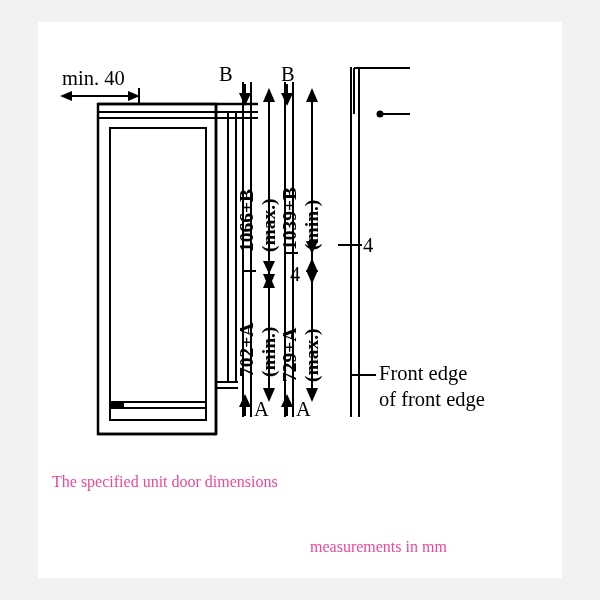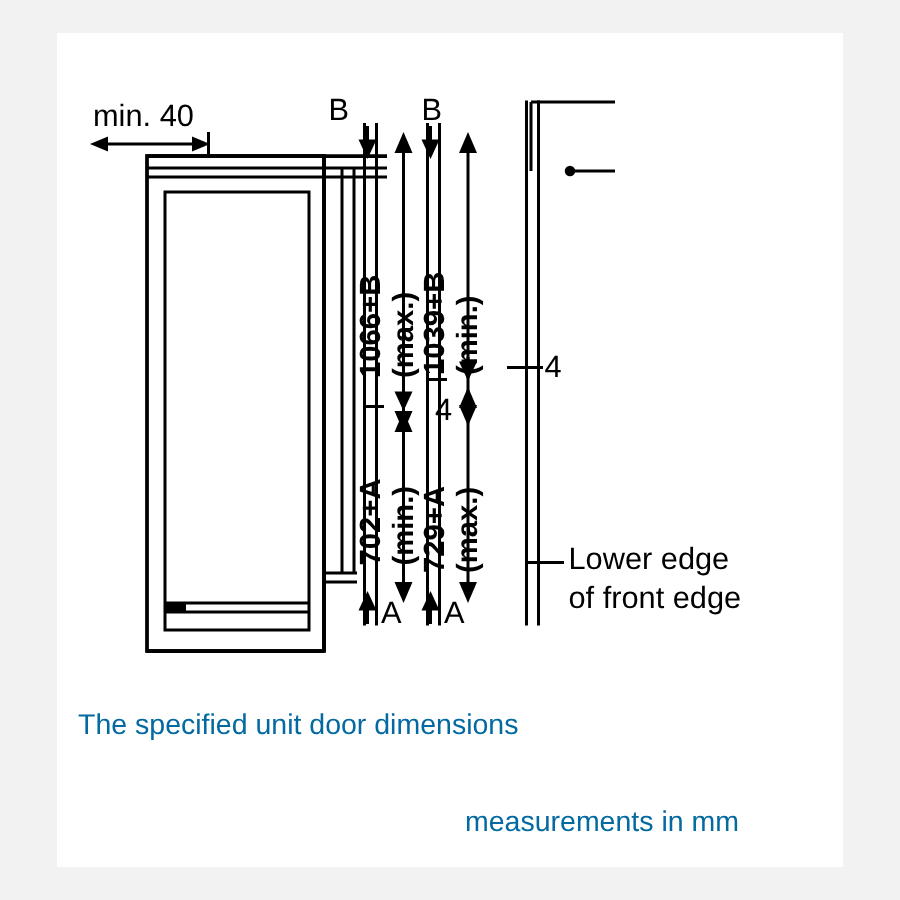--- a/index.html
+++ b/index.html
@@ -15,20 +15,21 @@
     background: #f2f2f2;
     overflow: hidden;
   }
   #sheet {
     position: absolute;
     left: 38px;
     top: 22px;
     width: 524px;
     height: 556px;
     background: #ffffff;
+    font-family: Liberation Serif, serif;
   }
   .abs { position: absolute; }
   .txt {
     position: absolute;
     color: #000000;
     white-space: nowrap;
     line-height: 1.18;
   }
   
   .vline { position: absolute; background: #000; width: 2px; }
@@ -40,22 +41,22 @@
     transform: rotate(-90deg);
     white-space: nowrap;
     color: #000;
     text-align: center;
   }
   .lbl-19 { font-size: 19.5px; }
   .lbl-20 { font-size: 20.5px; }
   .bold { font-weight: bold; }
   .caption {
     position: absolute;
-    color: #0369a1;
-    font-size: 19px;
+    color: #ec4899;
+    font-size: 16px;
     line-height: 1.22;
     white-space: nowrap;
   }
   svg { display: block; }
 </style>
 </head>
 <body>
 
 <div id="stage">
   <div id="sheet">
@@ -174,21 +175,21 @@
     </svg>
     <div class="txt lbl-20" style="left:258px; top:375px;">A</div>
 
     <svg class="abs" style="left:314px; top:42px;" width="62" height="60" viewBox="0 0 62 60">
       <line x1="2" y1="4" x2="58" y2="4" stroke="#000" stroke-width="2"></line>
       <line x1="2" y1="4" x2="2" y2="50" stroke="#000" stroke-width="2"></line>
       <circle cx="28" cy="50" r="3.5" fill="#000"></circle>
       <line x1="28" y1="50" x2="58" y2="50" stroke="#000" stroke-width="2"></line>
     </svg>
 
-    <div class="txt lbl-20" style="left:341px; top:339px;">Lower edge</div>
+    <div class="txt lbl-20" style="left:341px; top:339px;">Front edge</div>
     <div class="txt lbl-20" style="left:341px; top:365px;">of front edge</div>
     <div class="hline" style="left:312px; top:352px; width:26px;"></div>
 
     <div class="caption" style="left:14px; top:450px;">The specified unit door dimensions</div>
     <div class="caption" style="left:272px; top:515px;">measurements in mm</div>
 
   </div>
 </div>
 
 </body></html>

